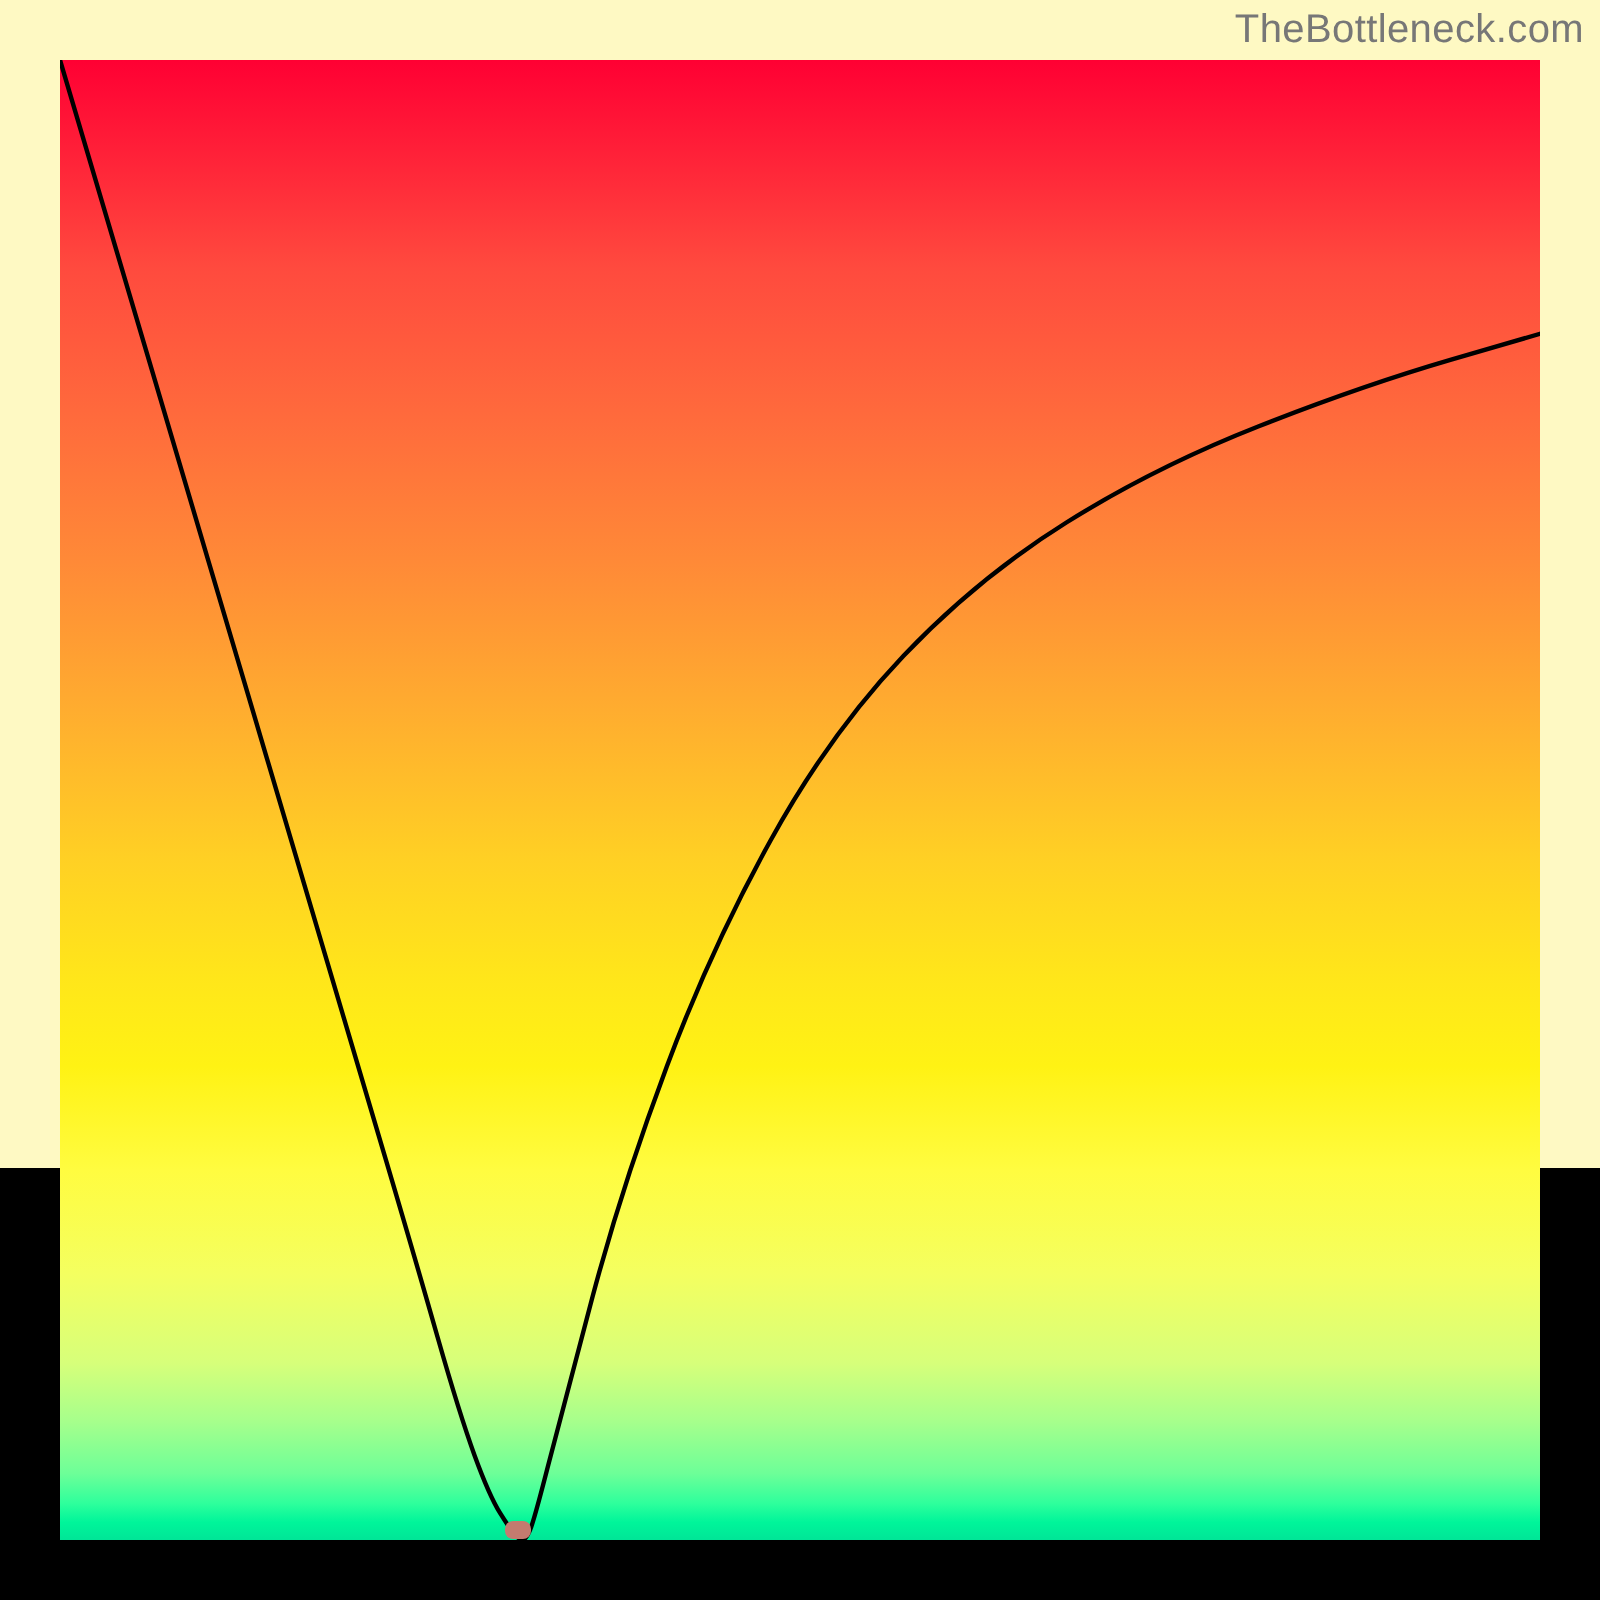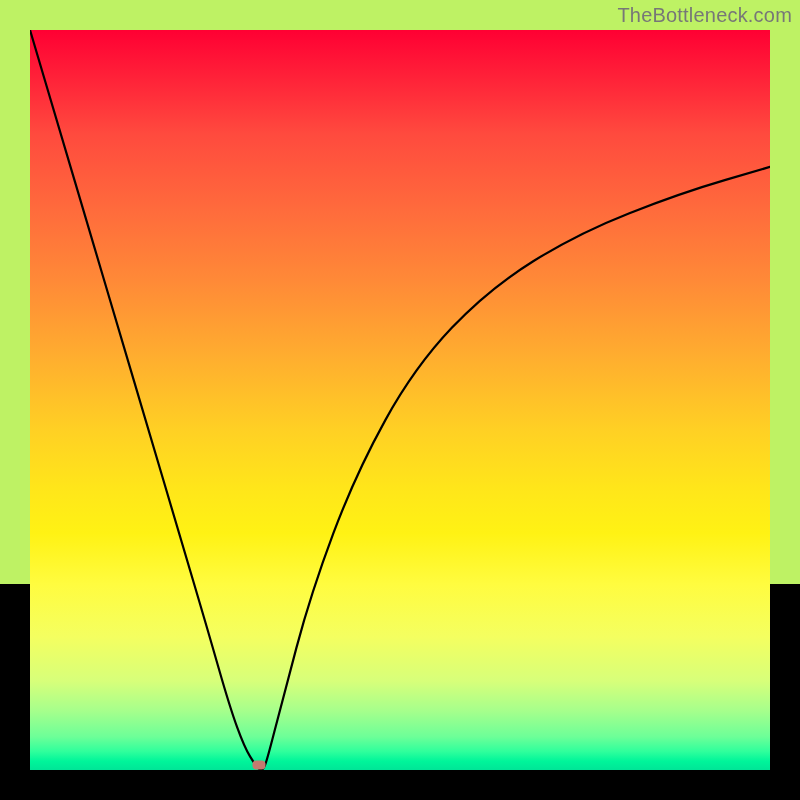--- a/index.html
+++ b/index.html
@@ -8,21 +8,21 @@
     width: 800px;
     height: 800px;
     overflow: hidden;
     font-family: Arial, Helvetica, sans-serif;
     background: #000;
   }
   .stage {
     position: relative;
     width: 800px;
     height: 584px;
-    background: #bef264;
+    background: #fef9c3;
   }
   .plot-area {
     position: absolute;
     left: 30px;
     top: 30px;
     width: 740px;
     height: 740px;
     
     background: linear-gradient(
       to bottom,

